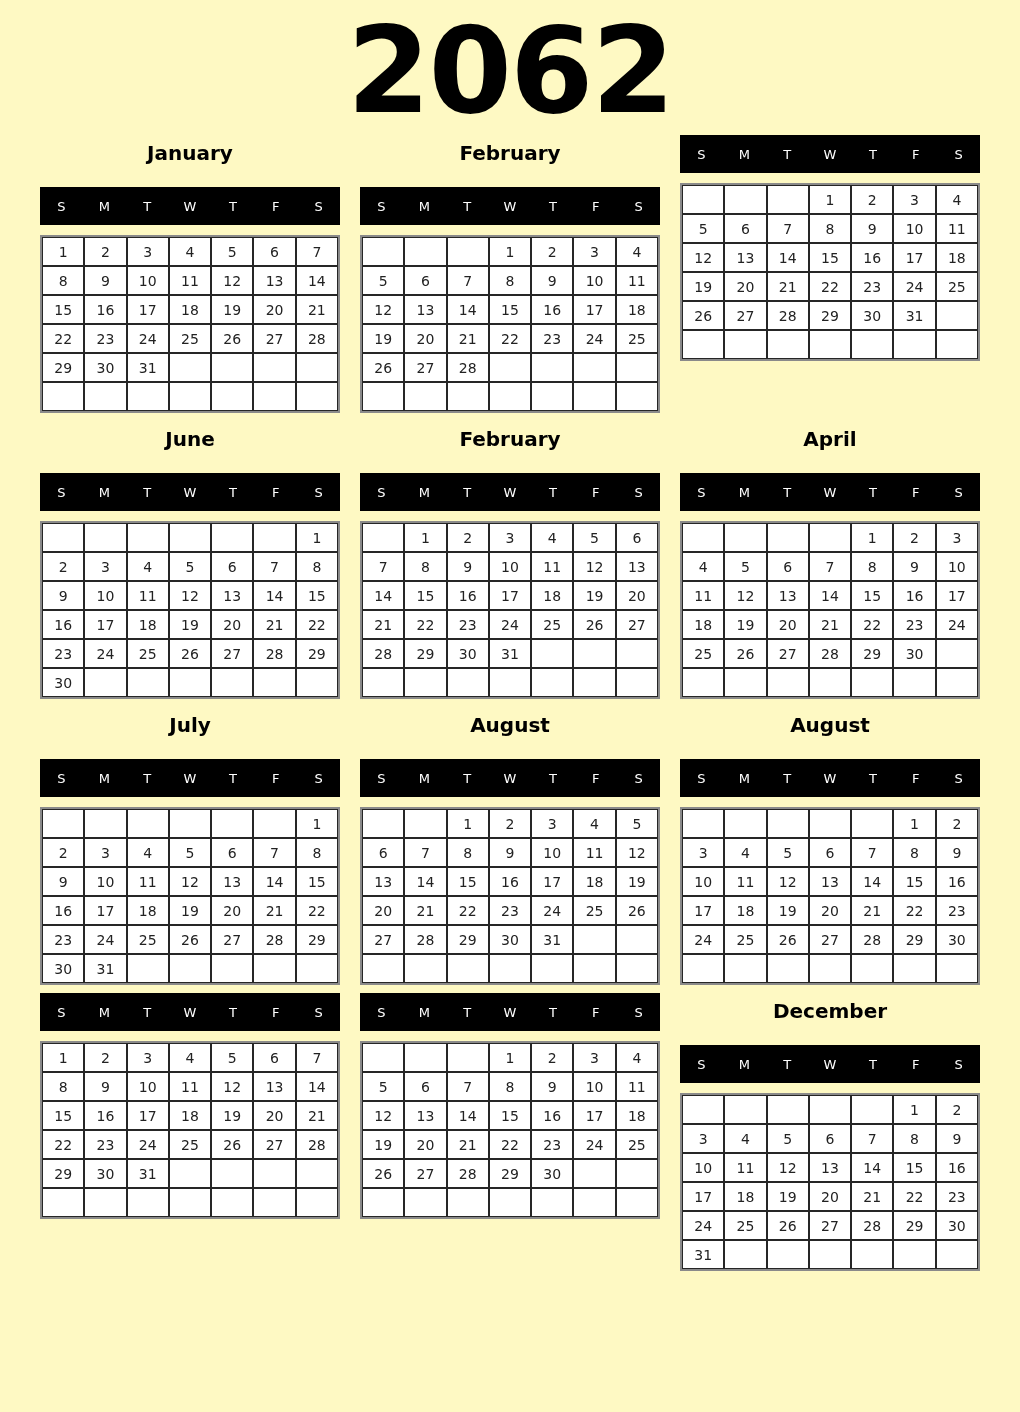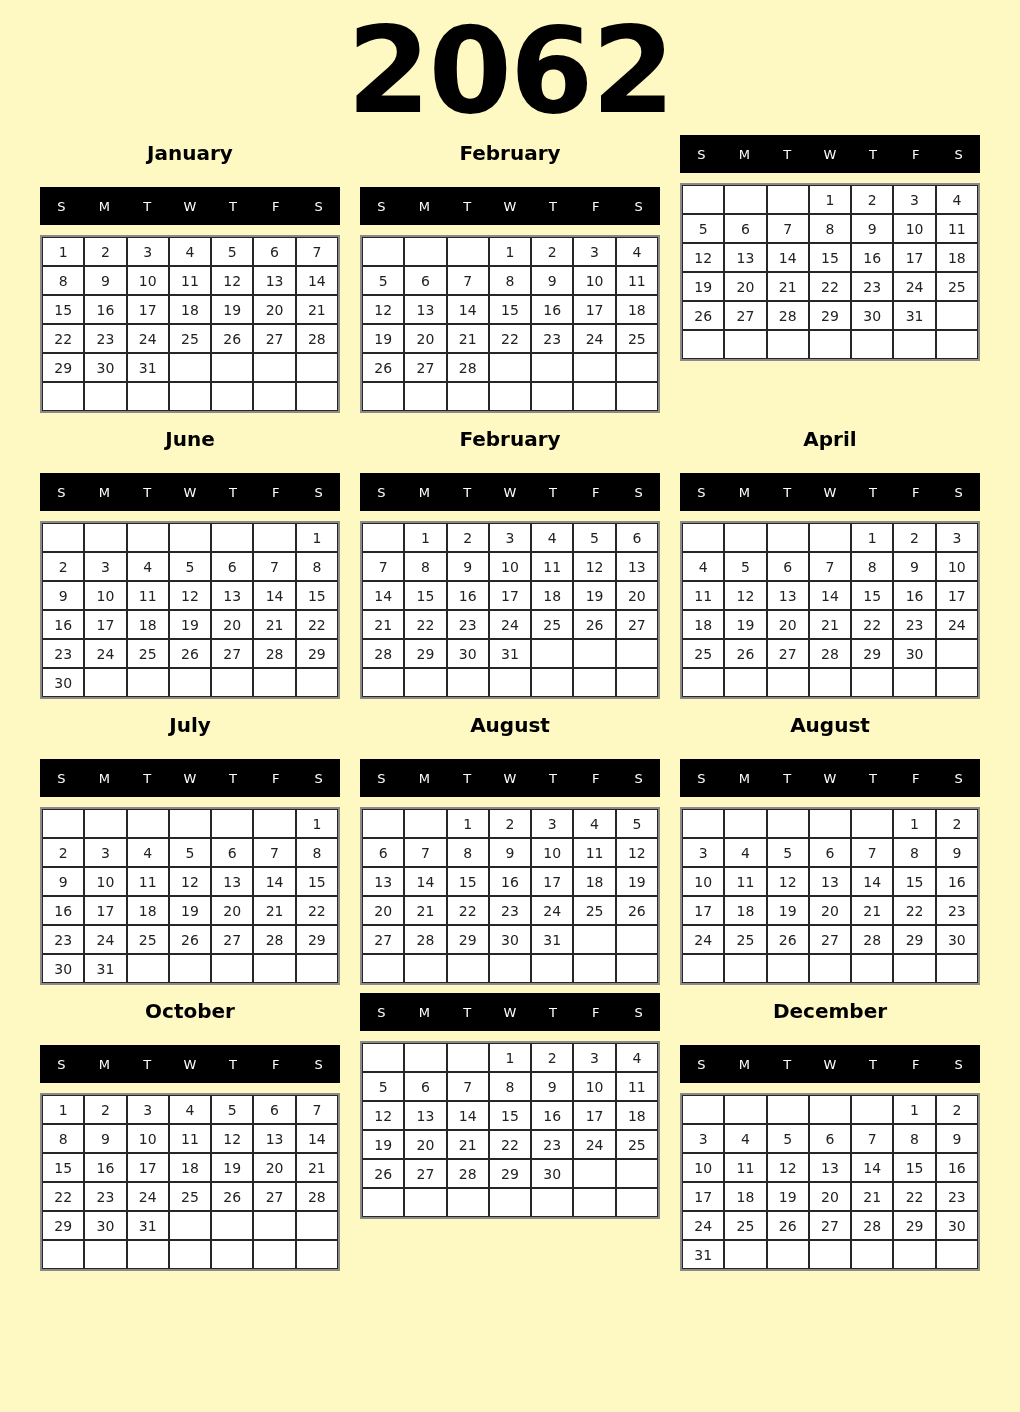--- a/index.html
+++ b/index.html
@@ -583,21 +583,20 @@
           <div class="day-cell"></div>
           <div class="day-cell"></div>
           <div class="day-cell"></div>
           <div class="day-cell"></div>
           <div class="day-cell"></div>
           <div class="day-cell"></div>
         </div>
   </section>
 
   <section class="month">
-    <h2 class="month-title">October</h2>
     <div class="day-header">
           <span>S</span>
           <span>M</span>
           <span>T</span>
           <span>W</span>
           <span>T</span>
           <span>F</span>
           <span>S</span>
         </div>
     <div class="days">

